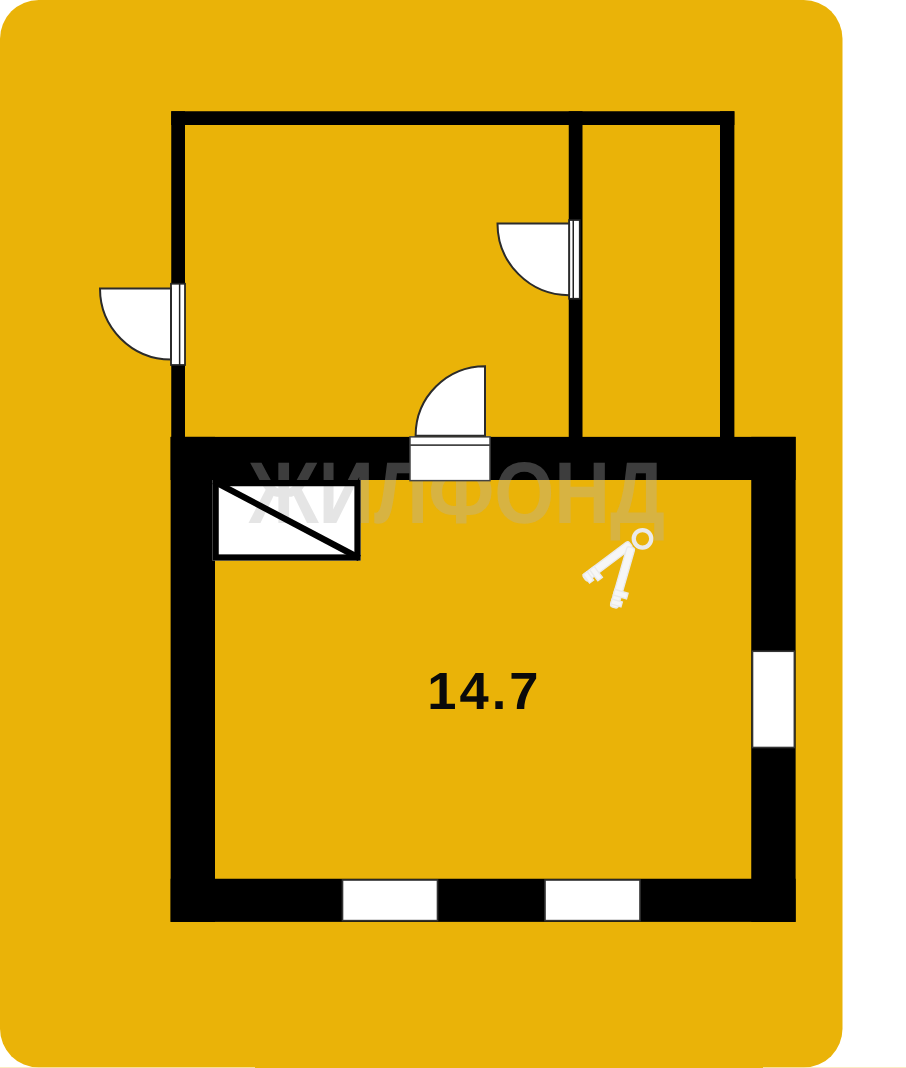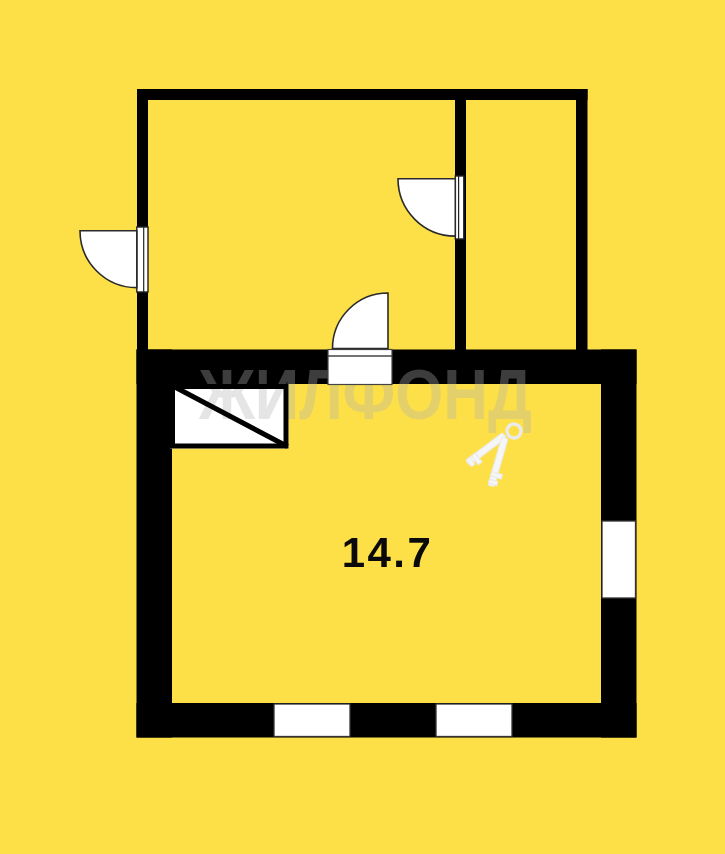--- a/index.html
+++ b/index.html
@@ -1,16 +1,16 @@
 <!DOCTYPE html>
 <html><head>
 <meta charset="utf-8">
 <style>
   html,body{margin:0;padding:0;background:#ffffff;}
-  .page{position:relative;width:725px;height:854px;background:#fde047;overflow:hidden;}
+  .page{position:relative;width:674px;height:854px;background:#eab308;overflow:hidden;border-radius:31px;}
   svg{position:absolute;top:0;left:0;}
   text{font-family:"Liberation Sans", sans-serif;}
 </style>
 </head>
 <body>
 <div class="page">
 <svg width="725" height="854" viewBox="0 0 725 854">
 
   <rect x="137" y="89" width="450.5" height="11" fill="#000"></rect>
 

